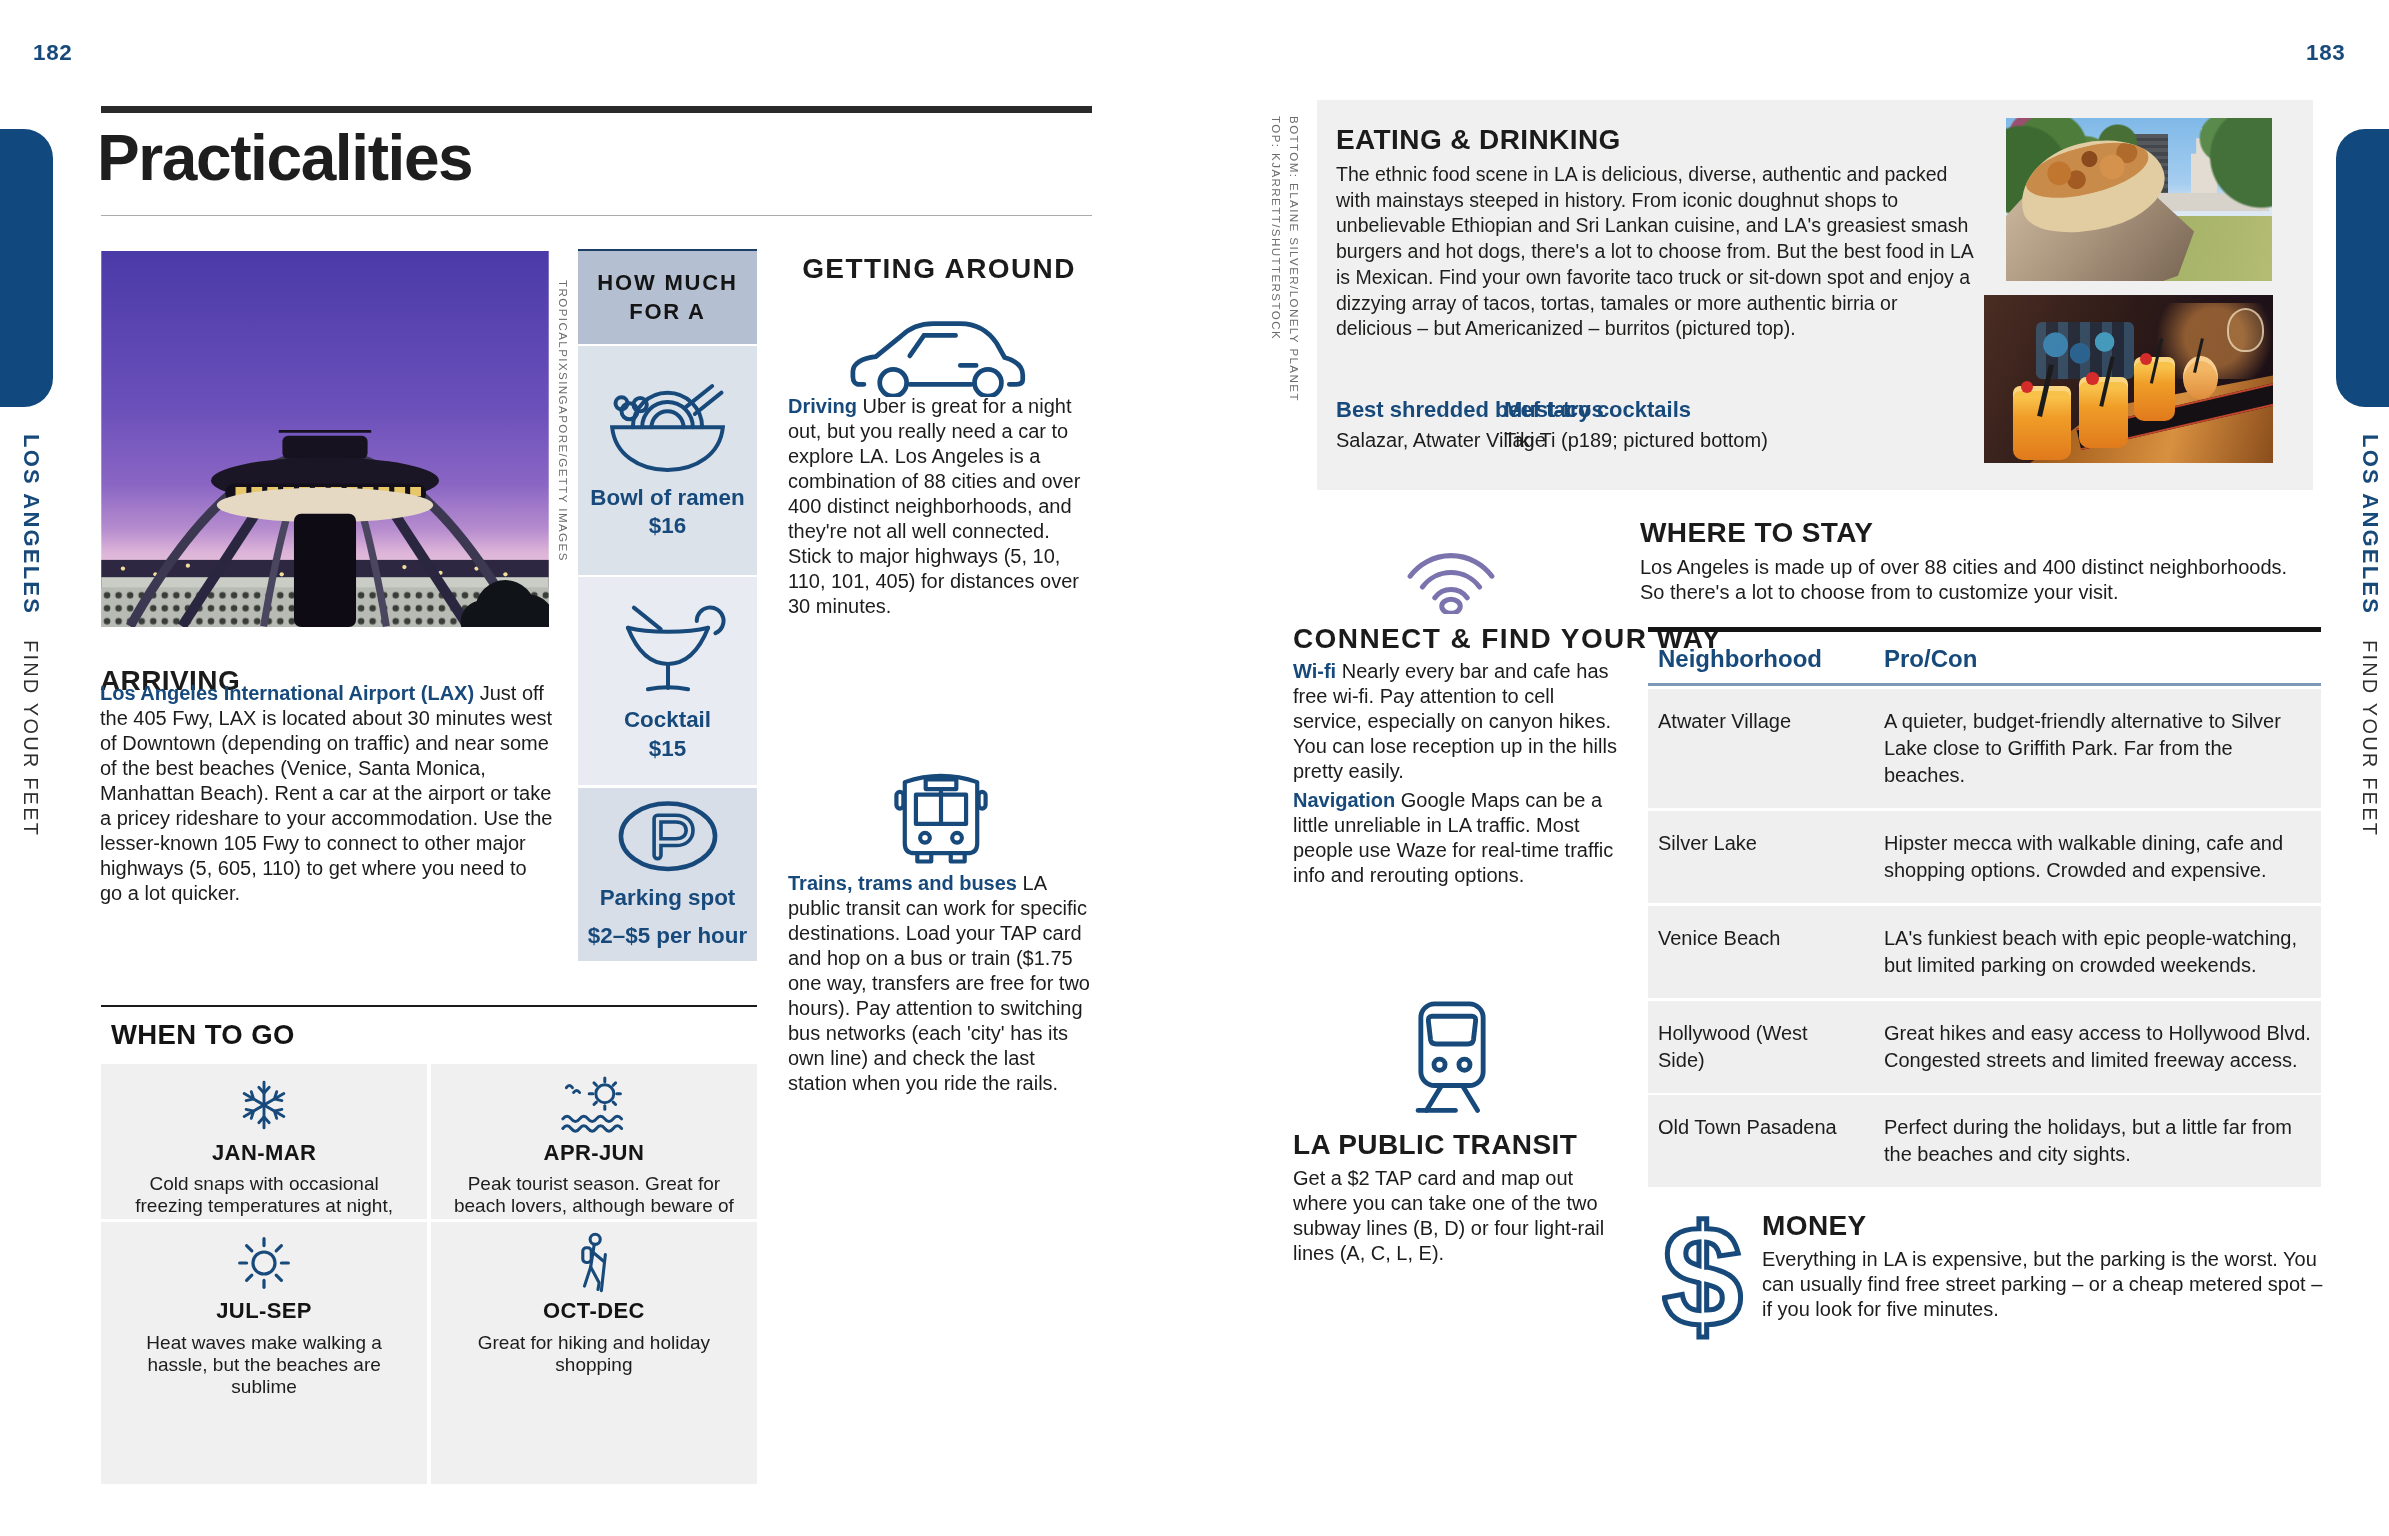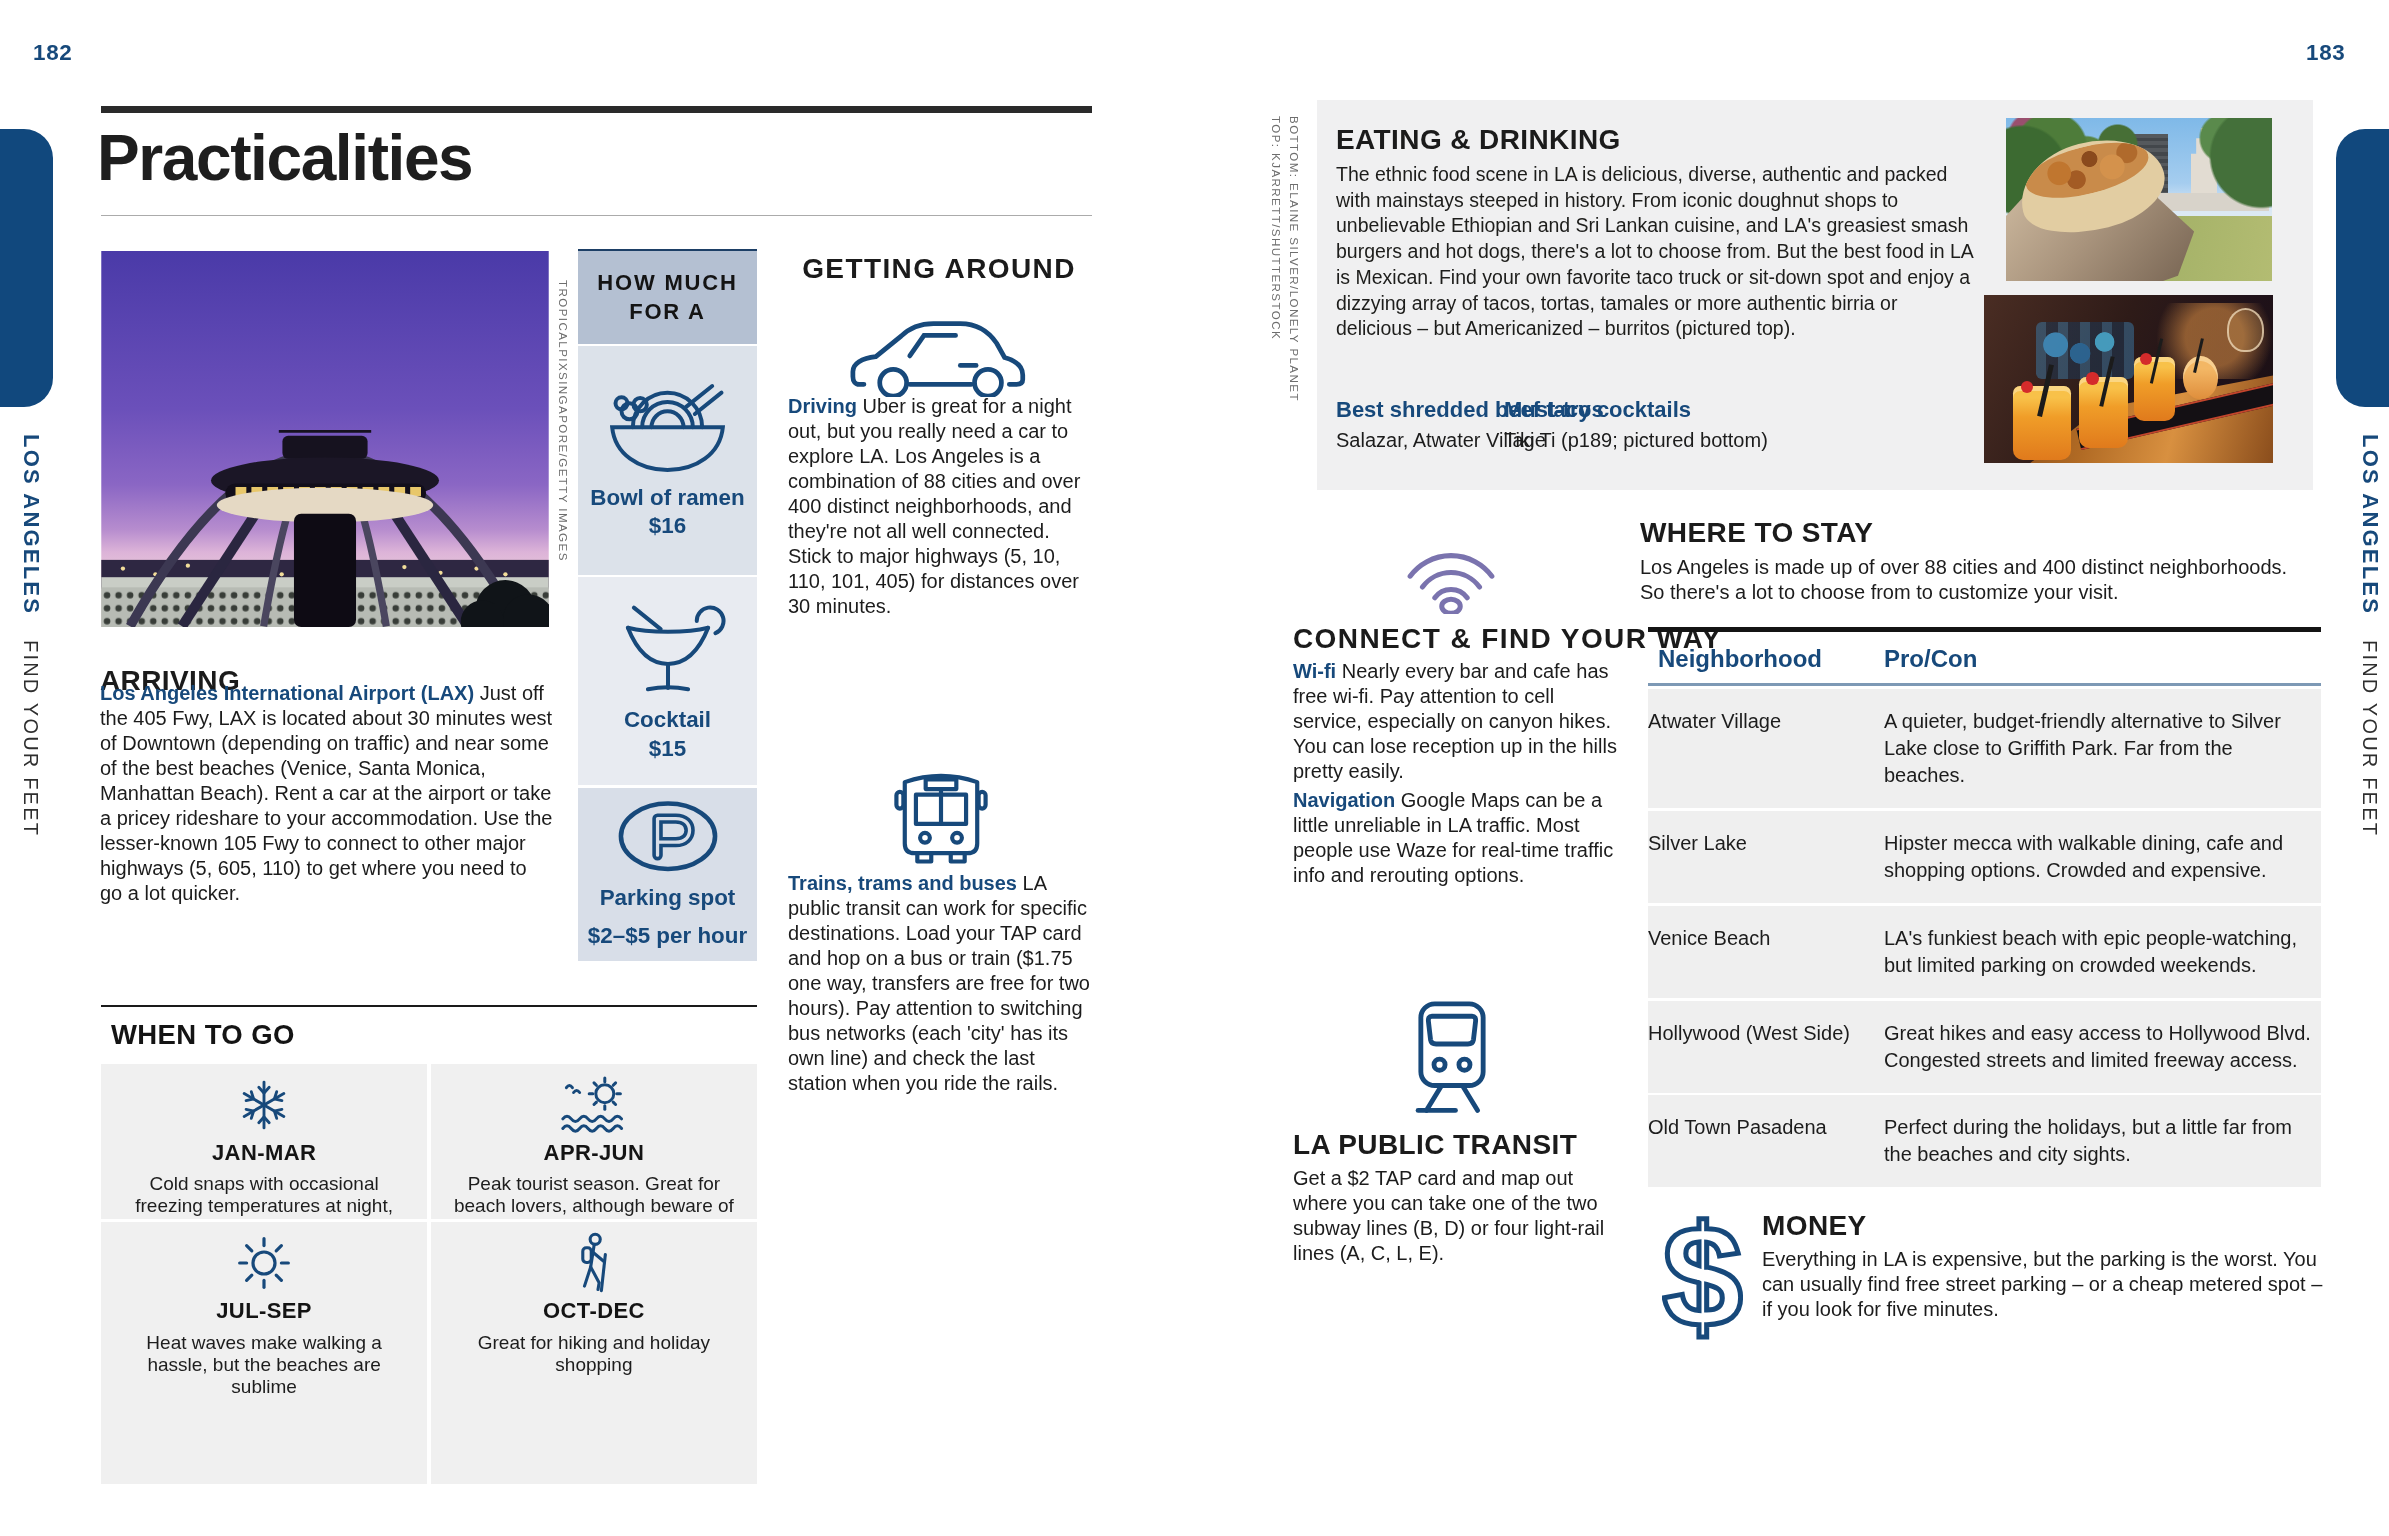--- a/index.html
+++ b/index.html
@@ -86,21 +86,21 @@
 
   #stay-h { left:1640px; top:517px; }
   #stay-intro { left:1640px; top:555px; width:663px; }
   #stay-table { left:1640px; top:627px; width:673px;margin-left:8px; }
   .tbl-head { border-top:5px solid #141414; display:grid; grid-template-columns:217px 1fr;
               padding:13px 0 10px; border-bottom:3.6px solid #7d99b5; }
   .tbl-head div { font-size:24px; font-weight:700; color:#17497b; }
   .tbl-head .c1 { padding-left:10px; }
   .tbl-head .c2 { padding-left:19px; }
   .tbl-row { display:grid; grid-template-columns:217px 1fr; background:#efefef; margin-top:2.9px; padding:19px 0; }
-  .tbl-row .c1 { padding-right:11.6px; font-size:20px; line-height:1.35; color:#1c1c1c; }
+  .tbl-row .c1 { padding-left:10px; padding-right:11.6px; font-size:20px; line-height:1.35; color:#1c1c1c; }
   .tbl-row .c2 { padding-left:19px; padding-right:4px; font-size:20px; line-height:1.35; color:#1c1c1c; }
 
   #money-icon { left:1662px; top:1204px; }
   #money-h { left:1762px; top:1210px; }
   #money-p { left:1762px; top:1247px; width:564px; }
 
   
   .ph { position:absolute; }
   
   .pt-sky { inset:0; background:linear-gradient(#7fb9e8 0%, #a5cdef 40%, #cfe2f4 52%, #dce9f3 58%); }

